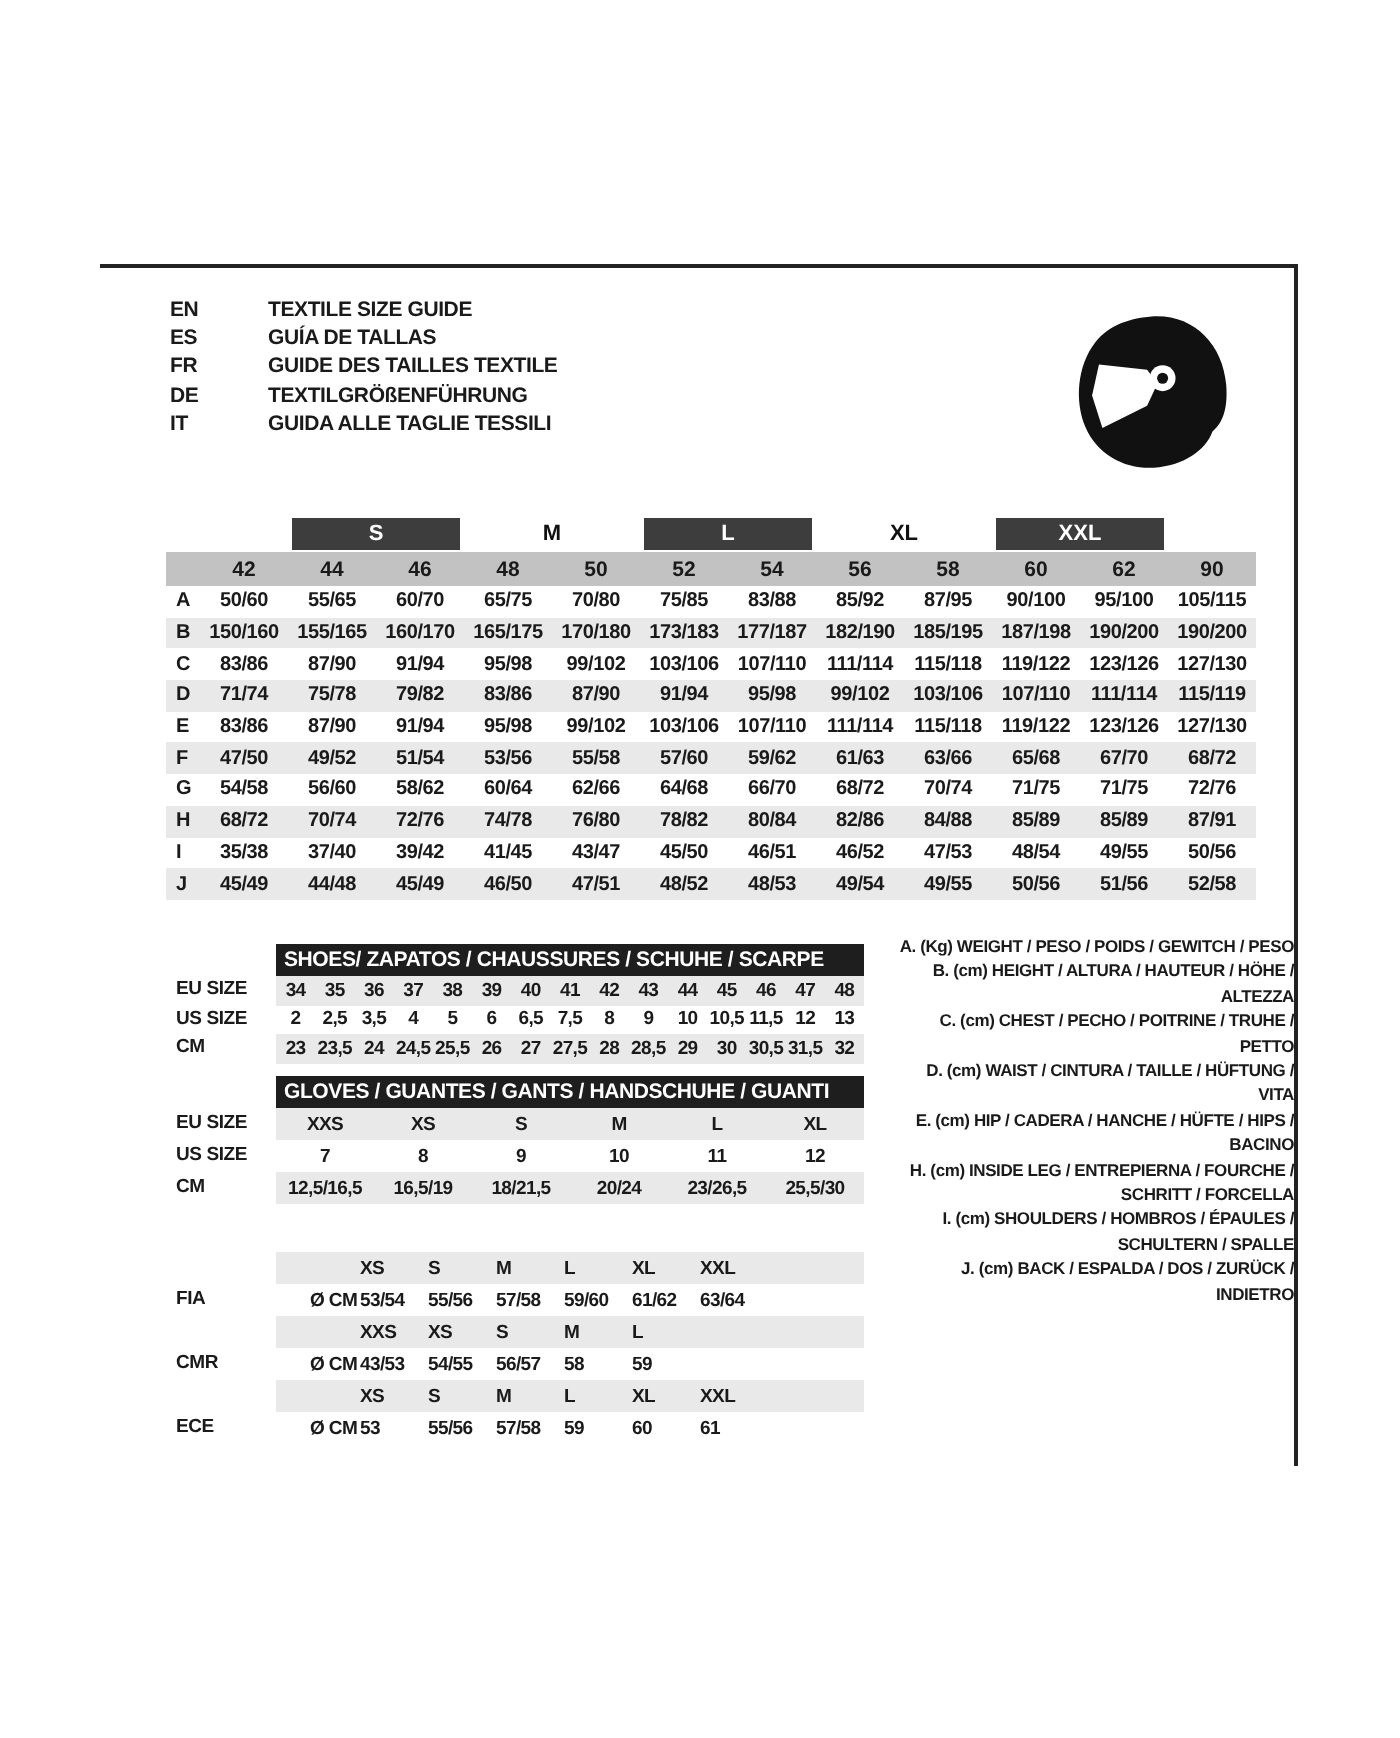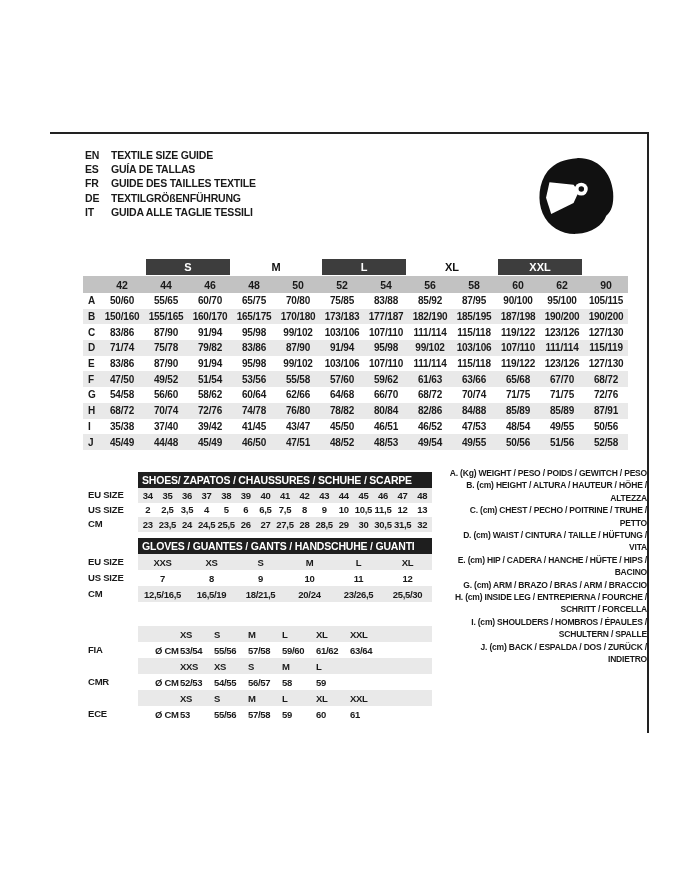--- a/index.html
+++ b/index.html
@@ -3,21 +3,21 @@
 <meta charset="utf-8">
 <style>
   html,body{margin:0;padding:0;background:#fff;}
   .page{position:relative;width:700px;height:869px;background:#fff;overflow:hidden;
         font-family:"Liberation Sans",sans-serif;color:#1a1a1a;}
   .frame-top{position:absolute;left:50px;top:132px;width:599px;height:2px;background:#222;}
   .frame-right{position:absolute;left:647px;top:132px;width:2px;height:601px;background:#222;}
 
   
   .langs{position:absolute;left:85px;top:148px;font-size:10.5px;font-weight:700;letter-spacing:-0.2px;}
-  .lang-row{display:flex;height:14.2px;line-height:14.2px;}
+  .lang-row{display:flex;height:14.2px;line-height:14.2px;gap:23px;}
   .lang-code{width:26px;}
   
   .helmet-svg{position:absolute;left:534px;top:152px;}
 
   
   .textile{position:absolute;left:83px;top:258px;width:545px;}
   .t-row{display:grid;grid-template-columns:17px repeat(12,1fr);align-items:center;}
   .band-row{height:18px;}
   .band{height:16px;line-height:16px;text-align:center;font-size:11px;font-weight:700;margin:0 2px;}
   .band.filled{background:var(--bar-dark);color:#fff;}
@@ -407,21 +407,21 @@
         <div class="srow shaded">
           <div class="c unit"></div>
           <div class="c">XXS</div>
           <div class="c">XS</div>
           <div class="c">S</div>
           <div class="c">M</div>
           <div class="c">L</div>
         </div>
         <div class="srow">
           <div class="c unit">Ø CM</div>
-          <div class="c">52/53</div>
+          <div class="c">43/53</div>
           <div class="c">54/55</div>
           <div class="c">56/57</div>
           <div class="c">58</div>
           <div class="c">59</div>
         </div>
         <div class="srow shaded">
           <div class="c unit"></div>
           <div class="c">XS</div>
           <div class="c">S</div>
           <div class="c">M</div>
@@ -440,20 +440,19 @@
         </div>
       </div>
   </div>
 
   <div class="legend">
       <div class="item">A. (Kg) WEIGHT / PESO / POIDS / GEWITCH / PESO</div>
       <div class="item">B. (cm) HEIGHT / ALTURA / HAUTEUR / HÖHE / ALTEZZA</div>
       <div class="item">C. (cm) CHEST / PECHO / POITRINE / TRUHE / PETTO</div>
       <div class="item">D. (cm) WAIST / CINTURA / TAILLE / HÜFTUNG / VITA</div>
       <div class="item">E. (cm) HIP / CADERA / HANCHE / HÜFTE / HIPS / BACINO</div>
-      <div class="item">G. (cm) ARM / BRAZO / BRAS / ARM / BRACCIO</div>
       <div class="item">H. (cm) INSIDE LEG / ENTREPIERNA / FOURCHE /
 SCHRITT / FORCELLA</div>
       <div class="item">I. (cm) SHOULDERS / HOMBROS / ÉPAULES /
 SCHULTERN / SPALLE</div>
       <div class="item">J. (cm) BACK / ESPALDA / DOS / ZURÜCK / INDIETRO</div>
     </div>
 </div>
 
 </body></html>

